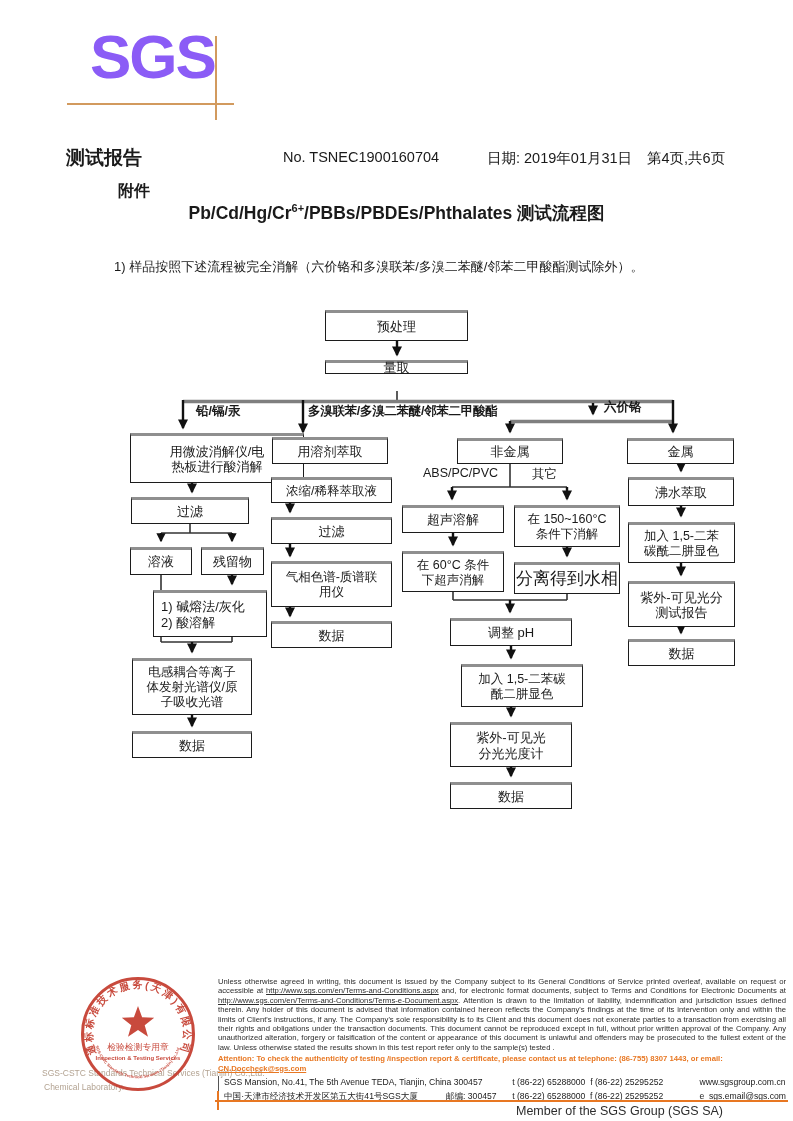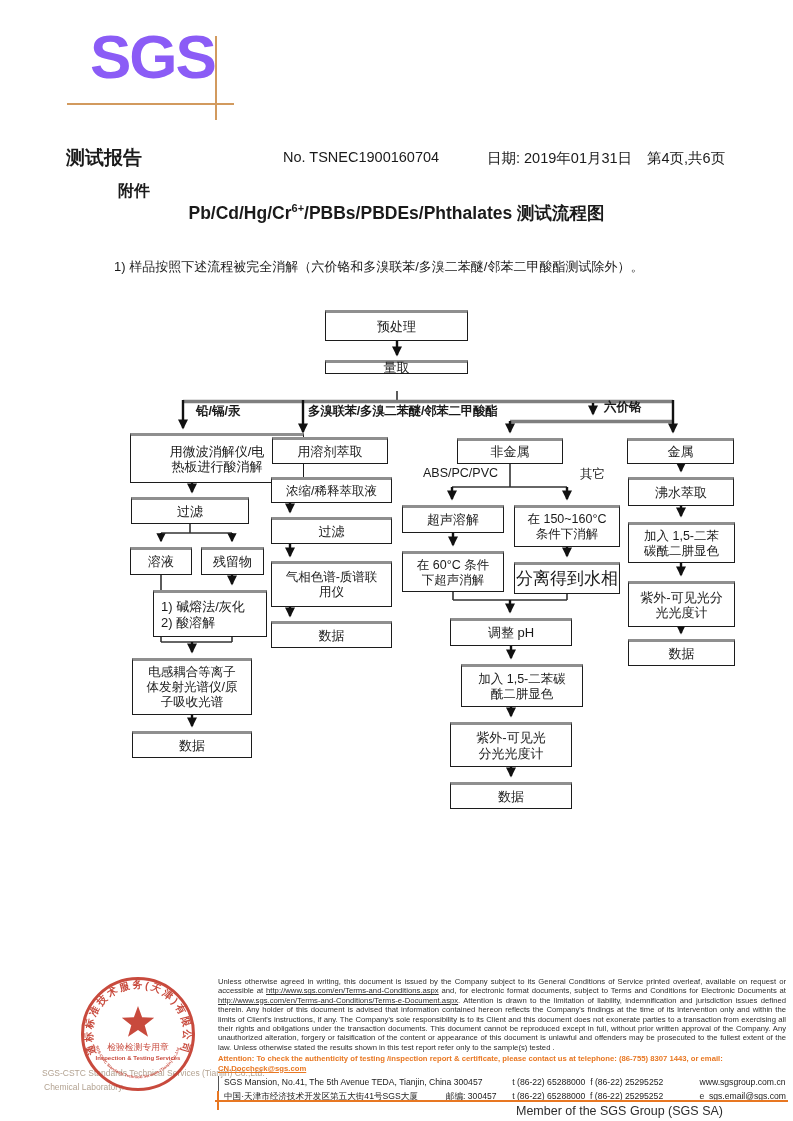--- a/index.html
+++ b/index.html
@@ -121,21 +121,21 @@
     <line x1="681" y1="464" x2="681" y2="471" stroke="#111" stroke-width="2.4" marker-end="url(#ah)"></line>
     <line x1="681" y1="506" x2="681" y2="516" stroke="#111" stroke-width="2.4" marker-end="url(#ah)"></line>
     <line x1="681" y1="563" x2="681" y2="575" stroke="#111" stroke-width="2.4" marker-end="url(#ah)"></line>
     <line x1="681" y1="627" x2="681" y2="633" stroke="#111" stroke-width="2.4" marker-end="url(#ah)"></line>
   </svg>
 
   <div class="blabel" style="left:196px;top:403px;">铅/镉/汞</div>
   <div class="blabel" style="left:308px;top:403px;letter-spacing:-0.3px;">多溴联苯/多溴二苯醚/邻苯二甲酸酯</div>
   <div class="blabel" style="left:604px;top:399px;">六价铬</div>
   <div class="slabel" style="left:423px;top:466px;">ABS/PC/PVC</div>
-  <div class="slabel" style="left:532px;top:466px;margin-left:48px;">其它</div>
+  <div class="slabel" style="left:532px;top:466px;">其它</div>
 
   <div class="node" style="left:325px;top:310px;width:143px;height:31px;">预处理</div>
   <div class="node" style="left:325px;top:360px;width:143px;height:14px;">量取</div>
 
   <div class="node" style="left:130px;top:433px;width:174px;height:50px;">用微波消解仪/电
 热板进行酸消解</div>
   <div class="node" style="left:131px;top:497px;width:118px;height:27px;">过滤</div>
   <div class="node" style="left:130px;top:547px;width:62px;height:28px;">溶液</div>
   <div class="node" style="left:201px;top:547px;width:63px;height:28px;">残留物</div>
   <div class="node left" style="left:153px;top:590px;width:114px;height:47px;">1) 碱熔法/灰化
@@ -164,21 +164,21 @@
 酰二肼显色</div>
   <div class="node" style="left:450px;top:722px;width:122px;height:45px;">紫外-可见光
 分光光度计</div>
   <div class="node" style="left:450px;top:782px;width:122px;height:27px;">数据</div>
 
   <div class="node" style="left:627px;top:438px;width:107px;height:26px;">金属</div>
   <div class="node" style="left:628px;top:477px;width:106px;height:29px;">沸水萃取</div>
   <div class="node" style="left:628px;top:522px;width:107px;height:41px;font-size:12.5px;">加入 1,5-二苯
 碳酰二肼显色</div>
   <div class="node" style="left:628px;top:581px;width:107px;height:46px;">紫外-可见光分
-光光度计</div>
+测试报告</div>
   <div class="node" style="left:628px;top:639px;width:107px;height:27px;">数据</div>
 
   <div class="company-tan" style="left:42px;top:1068px;">SGS-CSTC Standards Technical Services (Tianjin) Co.,Ltd.</div>
   <div class="company-tan" style="left:44px;top:1082px;">Chemical Laboratory.</div>
 
   <svg class="abs" style="left:78px;top:974px;opacity:0.92;" width="120" height="121" viewBox="0 0 120 121">
     <defs>
       <path id="tp-top" d="M 18.3,79.4 A 46,46 0 1 1 101.7,79.4" fill="none"></path>
       <path id="tp-bot" d="M 17.1,70 A 44,44 0 0 0 102.9,70" fill="none"></path>
     </defs>

